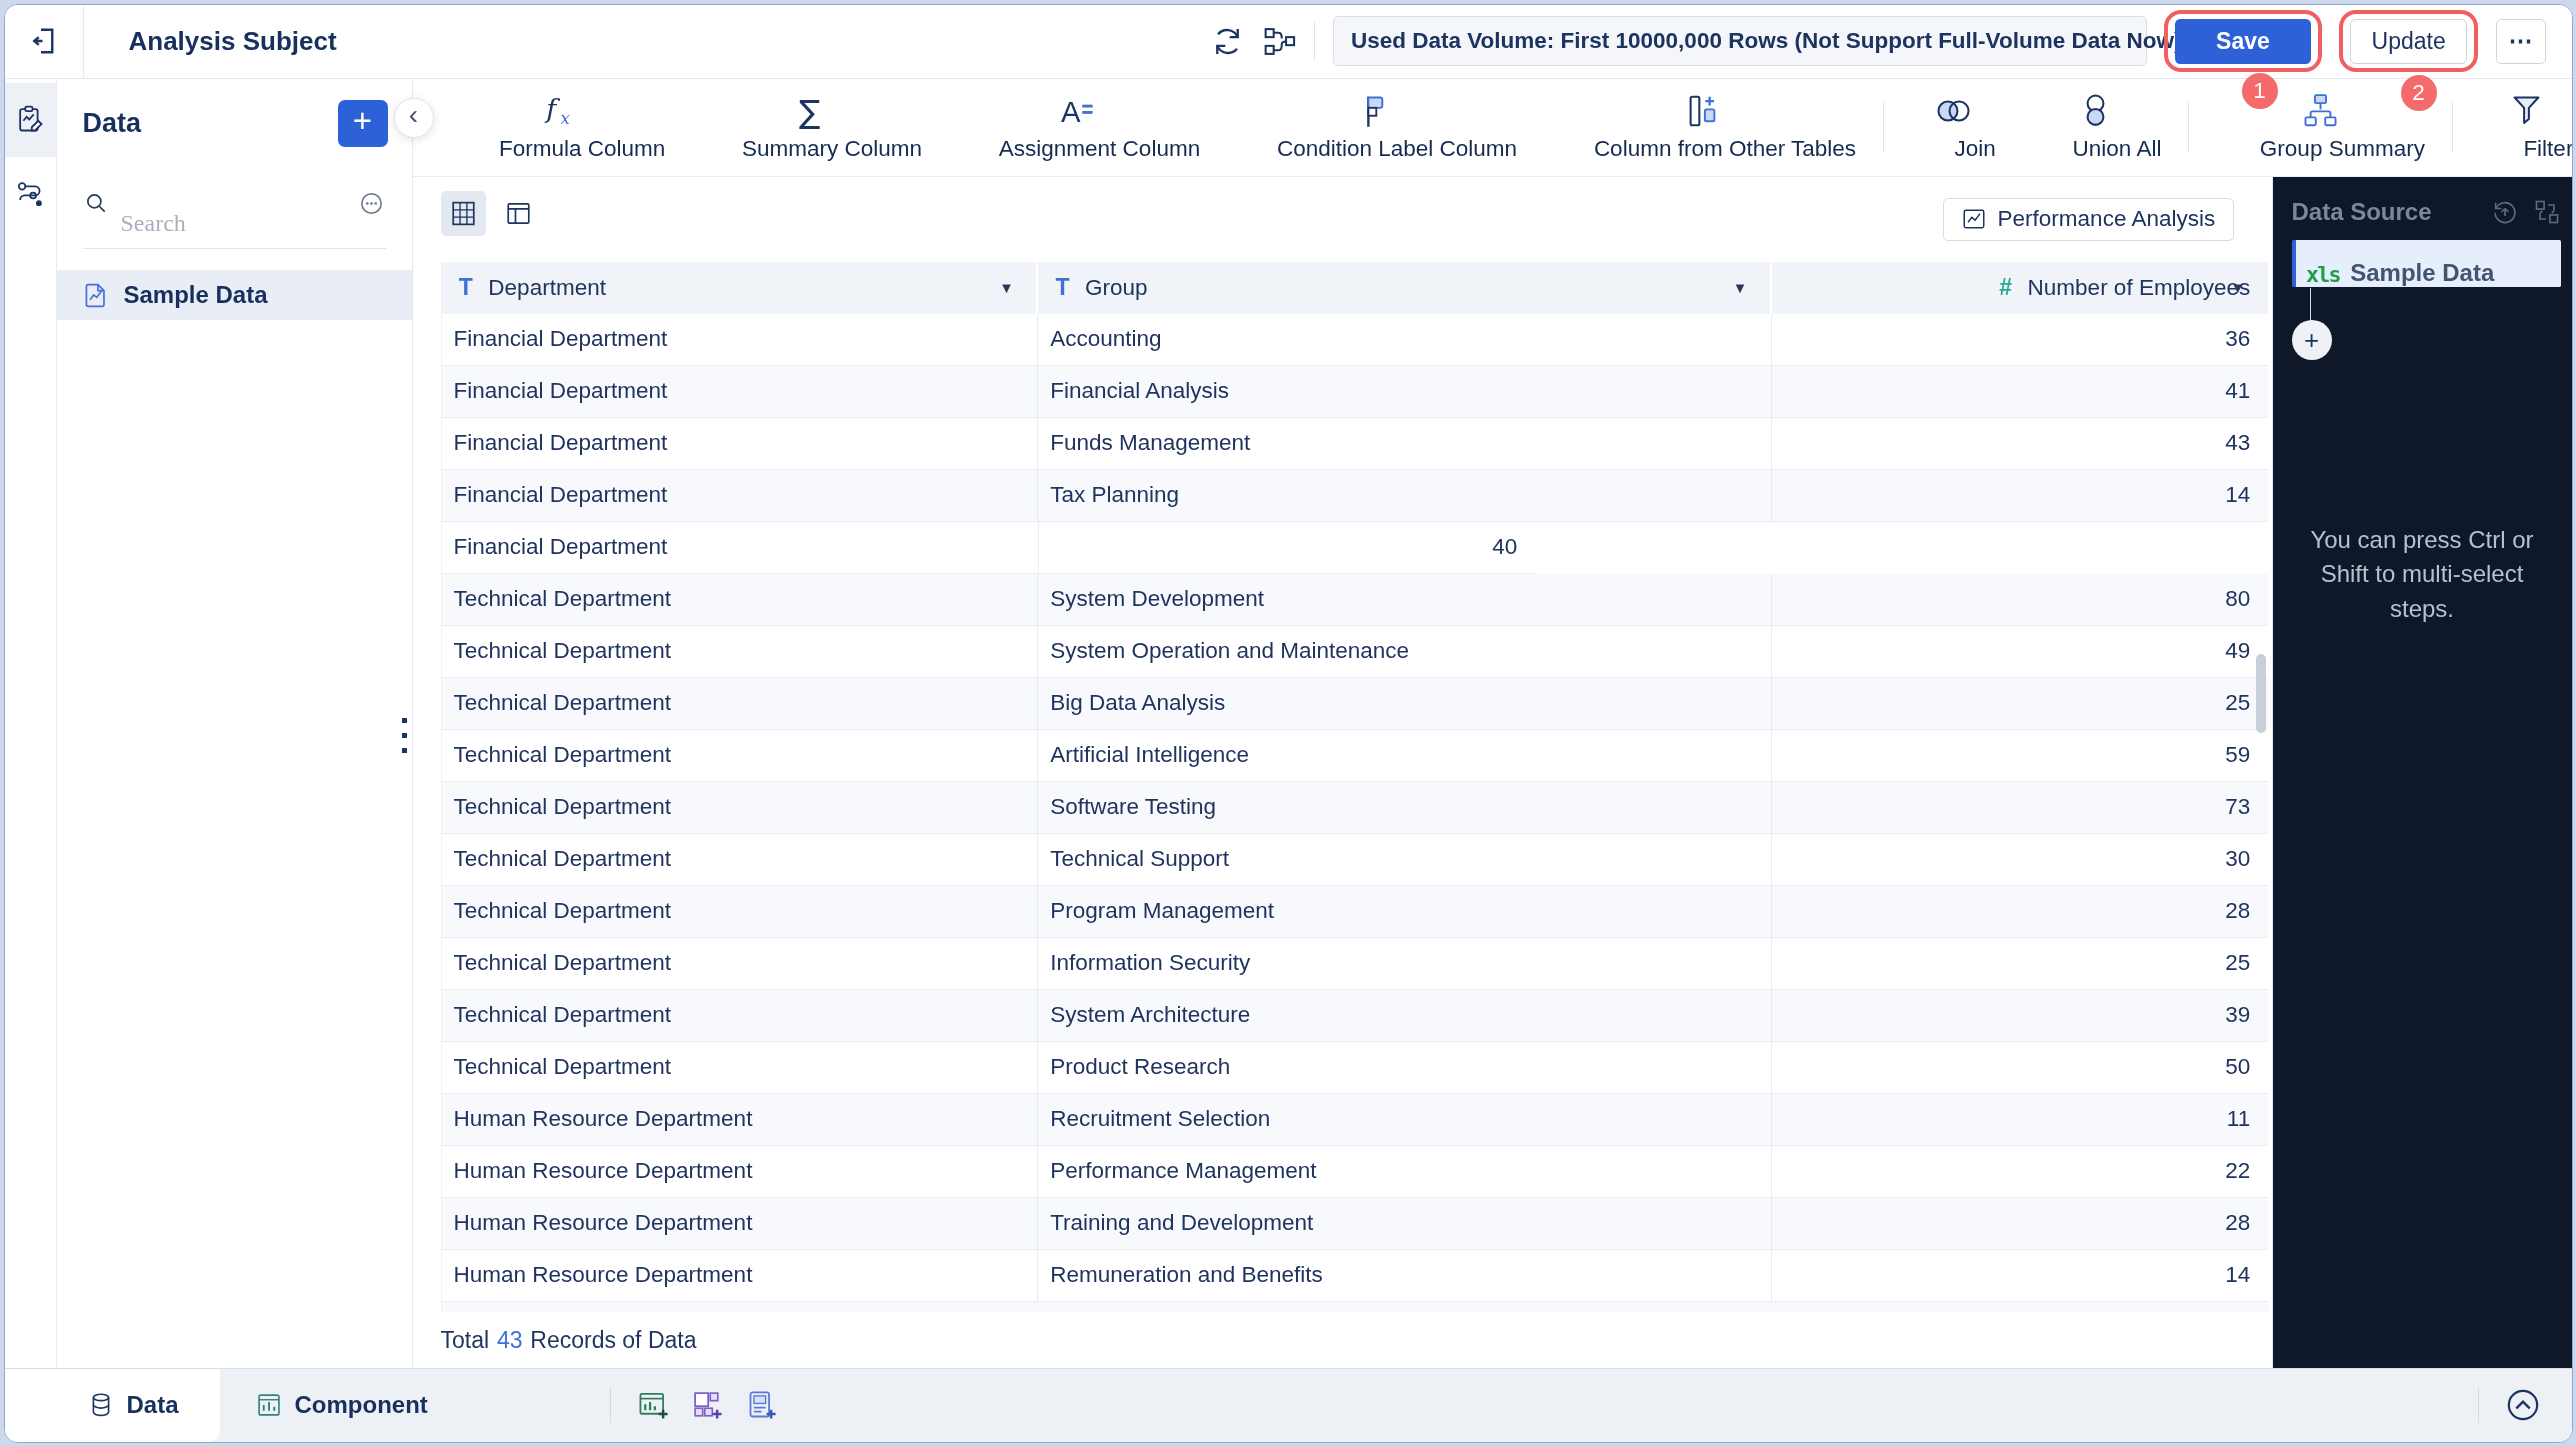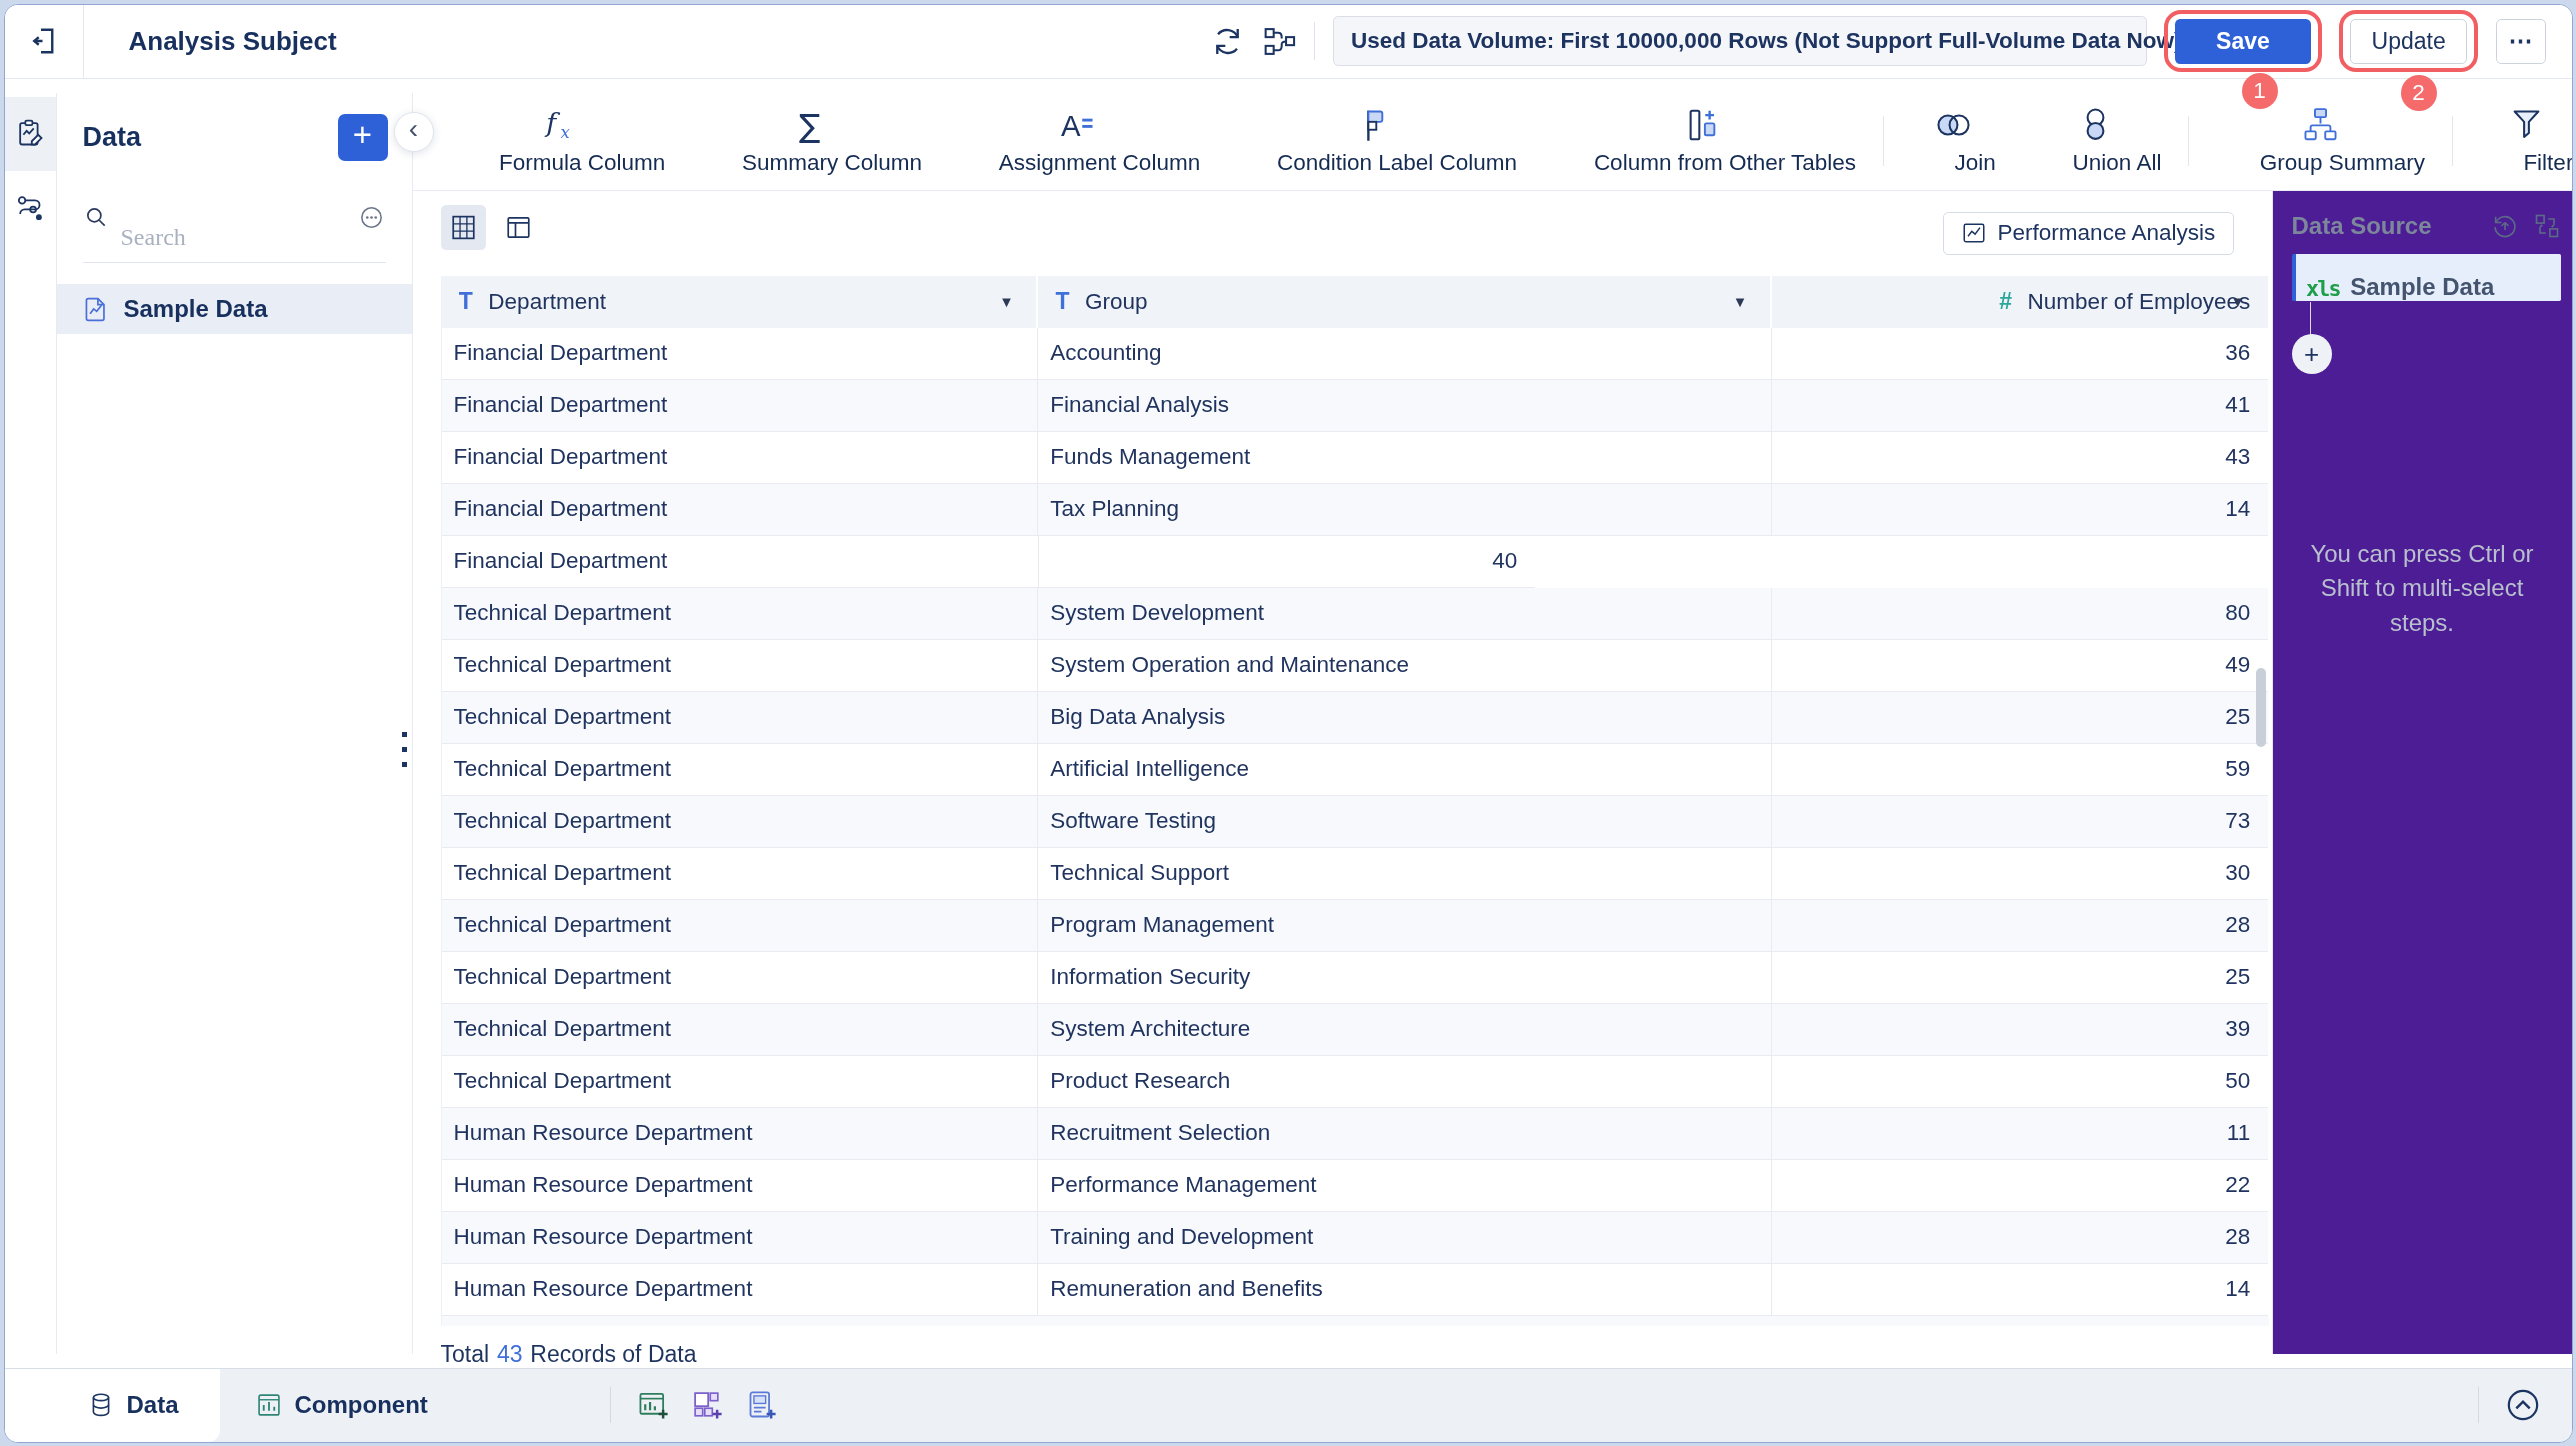--- a/index.html
+++ b/index.html
@@ -1,17 +1,17 @@
 <!DOCTYPE html>
 <html style="font-size:14px"><head>
 <meta charset="utf-8">
 <style>
   * { margin:0; padding:0; box-sizing:border-box; }
   html,body { width:2576px; height:1446px; background:#ccd9ec; font-family:"Liberation Sans","DejaVu Sans",sans-serif; overflow:hidden; }
-  .frame { position:absolute; inset:3.5px; background:#fff; border:1.7px solid #8fa7d2; border-radius:14px; overflow:hidden; display:flex; flex-direction:column;gap:14px; }
+  .frame { position:absolute; inset:3.5px; background:#fff; border:1.7px solid #8fa7d2; border-radius:14px; overflow:hidden; display:flex; flex-direction:column; }
 
   
   .topbar { flex:0 0 73px; display:flex; align-items:center; background:#fff; border-bottom:0.9px solid #e4e8ef; position:relative; z-index:5; }
   .backbtn { width:79px; height:73px; border:none; background:none; border-right:0.9px solid #e4e8ef; display:flex; align-items:center; justify-content:center; cursor:pointer; }
   .page-title { margin-left:45px; font-size:26px; font-weight:bold; color:#17305e; }
   .tb-right { margin-left:auto; display:flex; align-items:center; gap:17.3px; padding-right:26px; }
   .iconbtn { background:none; border:none; display:flex; align-items:center; justify-content:center; cursor:pointer; }
   .vdiv { width:0.9px; height:38px; background:#dfe4ec; }
   .volume-dd { width:814px; height:50px; background:#f4f6fa; border:0.9px solid #d9dee7; border-radius:5.2px; display:flex; align-items:center; justify-content:space-between; padding:0 17.3px; cursor:pointer; }
   .volume-dd .dd-label { font-size:22.5px; font-weight:bold; color:#1d3360; white-space:nowrap; }
@@ -71,21 +71,21 @@
   .thead .cell.c0,.thead .cell.c1 { border-right:2.6px solid #fff; }
   .ticon { font-size:23px; font-weight:bold; }
   .ticon.ttext { color:#3f6fd8; } .ticon.tnum { color:#2aa79a; }
   .hcaret { position:absolute; right:22.5px; font-size:14.7px; color:#2c3a57; cursor:pointer; }
   .partialrow { height:10.4px; background:#f7f9fc; width:1827px; }
   .scrollthumb { position:absolute; right:5.2px; top:477px; width:10.4px; height:79px; background:#c9cfd9; border-radius:5.2px; cursor:pointer; }
   .total { margin-top:15px; font-size:23px; color:#1e345f; display:flex; gap:7.8px; }
   .total .cnt { color:#3f6fd8; }
 
   
-  .rightpanel { width:300px; border-left:0.9px solid #e2e7ee; position:relative; padding:21px 11px 0 19px; background:#4c1d95; }
+  .rightpanel { width:300px; border-left:0.9px solid #e2e7ee; position:relative; padding:21px 11px 0 19px; background:#0f172a; }
   .rp-head { display:flex; align-items:center; }
   .rp-title { font-size:24px; font-weight:bold; color:#7d879b; }
   .rp-icons { margin-left:auto; display:flex; gap:14px; }
   .step { margin-top:14px; height:47px; background:#e7eefb; border-left:4.3px solid #2e61d8; display:flex; align-items:flex-end; gap:10.4px; padding-left:10.4px; border-radius:1.7px; cursor:pointer; }
   .xls { color:#1e9e4a; font-weight:bold; font-size:21.6px; font-family:"DejaVu Sans Mono",monospace; letter-spacing:-1.7px; }
   .steplabel { font-size:24px; font-weight:bold; color:#44546f; }
   .connector { position:absolute; left:37px; top:111px; height:33px; width:1.7px; background:#d9dee6; }
   .stepadd { position:absolute; left:19px; top:143px; width:40px; height:40px; border-radius:50%; background:#eef1f5; border:none; font-size:26px; color:#1c3461; cursor:pointer; line-height:0; }
   .hint { position:absolute; top:346px; left:0; right:0; text-align:center; color:#b9c0cd; font-size:24px; line-height:1.45; padding:0 19px; }
 

